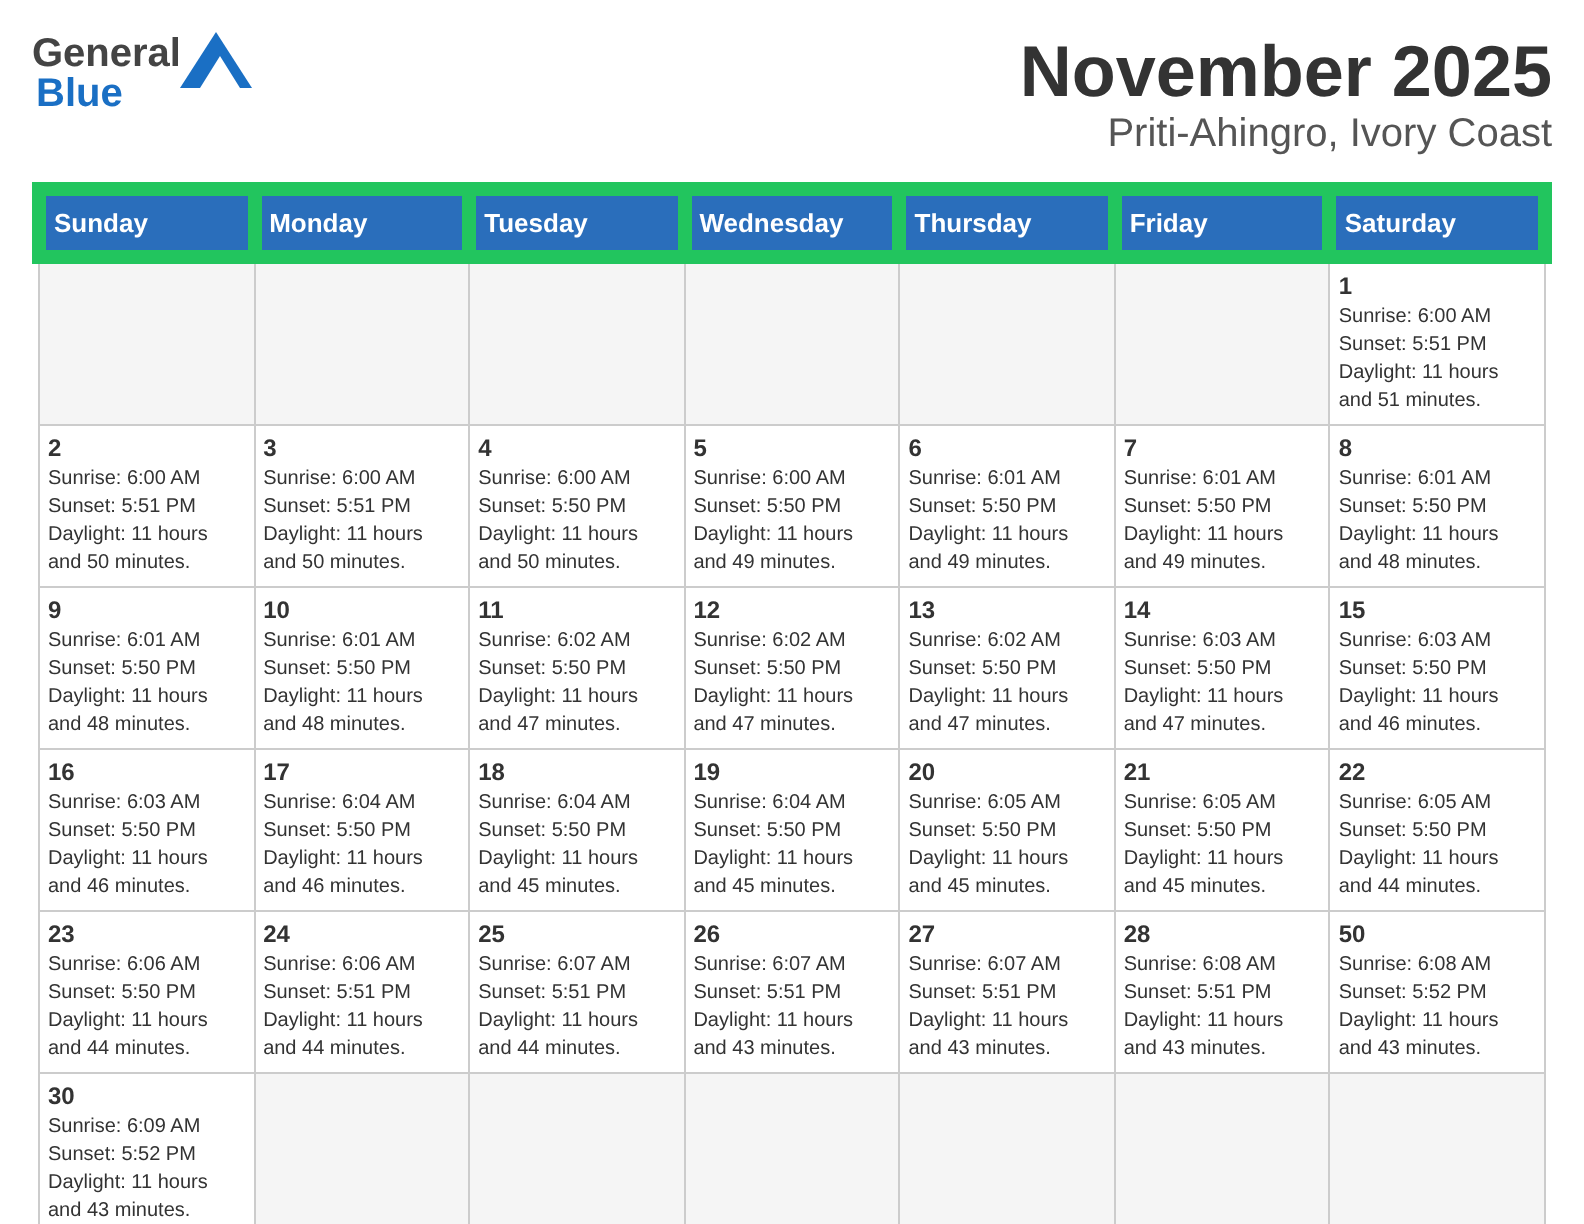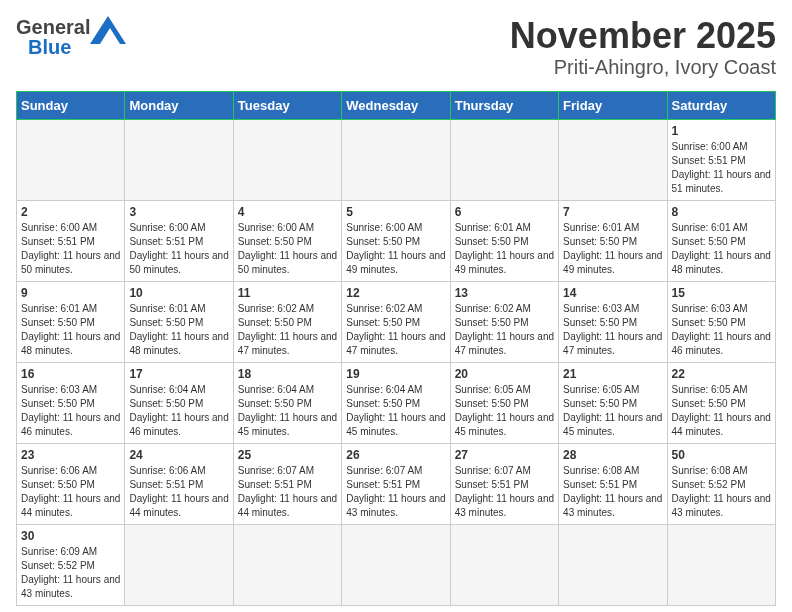--- a/index.html
+++ b/index.html
@@ -40,21 +40,21 @@
       border-collapse: collapse;
       border: 1px solid #ccc;
     }
     .calendar th {
       background: #2a6ebb;
       color: #fff;
       font-size: 13px;
       font-weight: bold;
       padding: 6px 4px;
       text-align: left;
-      border: 1px solid #22c55e;
+      border: 7px solid #22c55e;
     }
     .calendar td {
       vertical-align: top;
       border: 1px solid #ccc;
       padding: 4px;
       width: 107px;
       min-height: 80px;
       background: #fff;
       font-size: 9.5px;
       color: #333;
@@ -85,21 +85,21 @@
 
 <div class="header">
   <div class="logo">
     <div style="display:flex;gap:0px;">
       <span style="font-size:20px;font-weight:bold;color:#444;">General</span>
       <svg width="36" height="28" viewBox="0 0 36 28">
         <polygon points="0,28 18,0 36,28" fill="#1a6fc4"></polygon>
         <polygon points="10,28 20,12 30,28" fill="#fff"></polygon>
       </svg>
     </div>
-    <div style="font-size:20px;font-weight:bold;color:#1a6fc4;margin-top:-8px;margin-left:12px;">Blue</div>
+    <div style="font-size:20px;font-weight:bold;color:#1a6fc4;margin-top:-8px;margin-left:2px;">Blue</div>
   </div>
   <div class="title-block">
     <h1>November 2025</h1>
     <h2>Priti-Ahingro, Ivory Coast</h2>
   </div>
 </div>
 
 <table class="calendar">
   <thead>
     <tr>

